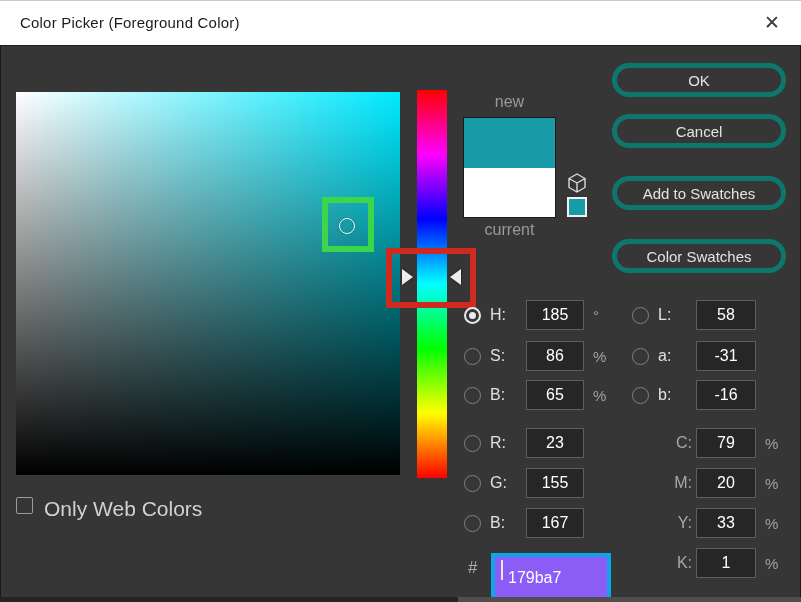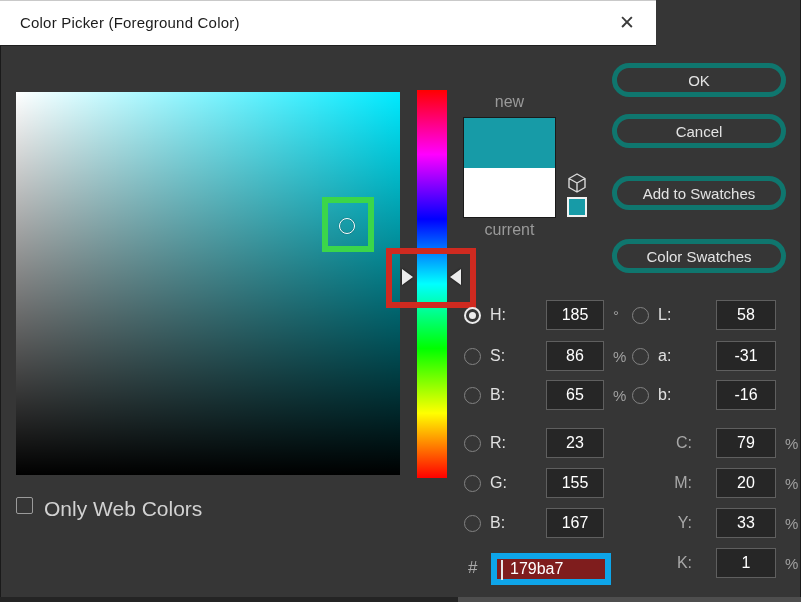--- a/index.html
+++ b/index.html
@@ -5,21 +5,21 @@
   * { margin:0; padding:0; box-sizing:border-box; }
   html,body { background:#1e1e1e; }
   .app {
     position:relative; width:801px; height:602px; overflow:hidden;
     background:#363636;
     font-family:"Liberation Sans", sans-serif;
     box-shadow: inset 1px 0 0 #1a1a1a, inset -1px 0 0 #1a1a1a;
   }
   
   .titlebar {
-    position:absolute; left:0; top:0; width:656px; height:45px;
+    position:absolute; left:0; top:0; width:801px; height:45px;
     background:#ffffff; box-shadow: inset 0 1px 0 #c9c9c9, 0 1px 0 #1f1f1f;
   }
   .titlebar .title {
     position:absolute; left:20px; top:0; line-height:45px;
     font-size:15px; color:#1c1c1c; letter-spacing:.2px;
   }
   .close-btn {
     position:absolute; right:12px; top:0; width:34px; height:45px;
     display:flex; align-items:center; justify-content:center;
     font-size:19px; color:#3a3a3a; cursor:pointer;
@@ -93,31 +93,31 @@
   .radio.selected { border:2px solid #ebebeb; }
   .radio.selected::after {
     content:""; position:absolute; left:3px; top:3px; right:3px; bottom:3px;
     border-radius:50%; background:#ebebeb;
   }
   .spacer17 { flex:none; width:17px; height:17px; }
   .rlabel { margin-left:9px; width:32px; color:#e0e0e0; font-size:16px; }
   .rlabel.rt { width:34px; text-align:right; color:#a8a8a8; }
   .rlabel.lab { width:34px; }
   .num-field {
-    margin-left:24px; width:58px; height:30px; background:#262626;
+    margin-left:4px; width:58px; height:30px; background:#262626;
     border:1px solid #5f5f5f; color:#ffffff; font-size:16px; text-align:center;
     font-family:"Liberation Sans", sans-serif;
   }
   .num-field.wide { width:60px; }
   .unit { margin-left:9px; color:#a0a0a0; font-size:15px; }
   
   .hex-hash { position:absolute; left:468px; top:558px; color:#aaaaaa; font-size:17px; }
   .hex-field {
-    position:absolute; left:491px; top:553px; width:120px; height:32px;
-    background:#7f1d1d; border:6px solid #0ea5e9; color:#ffffff;
+    position:absolute; left:491px; top:553px; width:120px; height:50px;
+    background:#8b5cf6; border:4px solid #0ea5e9; color:#ffffff;
     font-size:16px; padding-left:13px; font-family:"Liberation Sans", sans-serif;
   }
   .hex-caret { position:absolute; left:501px; top:560px; width:1.5px; height:20px; background:#e8e8e8; }
   
   .checkbox {
     position:absolute; left:16px; top:497px; width:17px; height:17px;
     border:1px solid #9b9b9b; border-radius:2px; background:transparent; cursor:pointer;
   }
   .cb-label { position:absolute; left:44px; top:497px; color:#d2d2d2; font-size:21px; }
   

